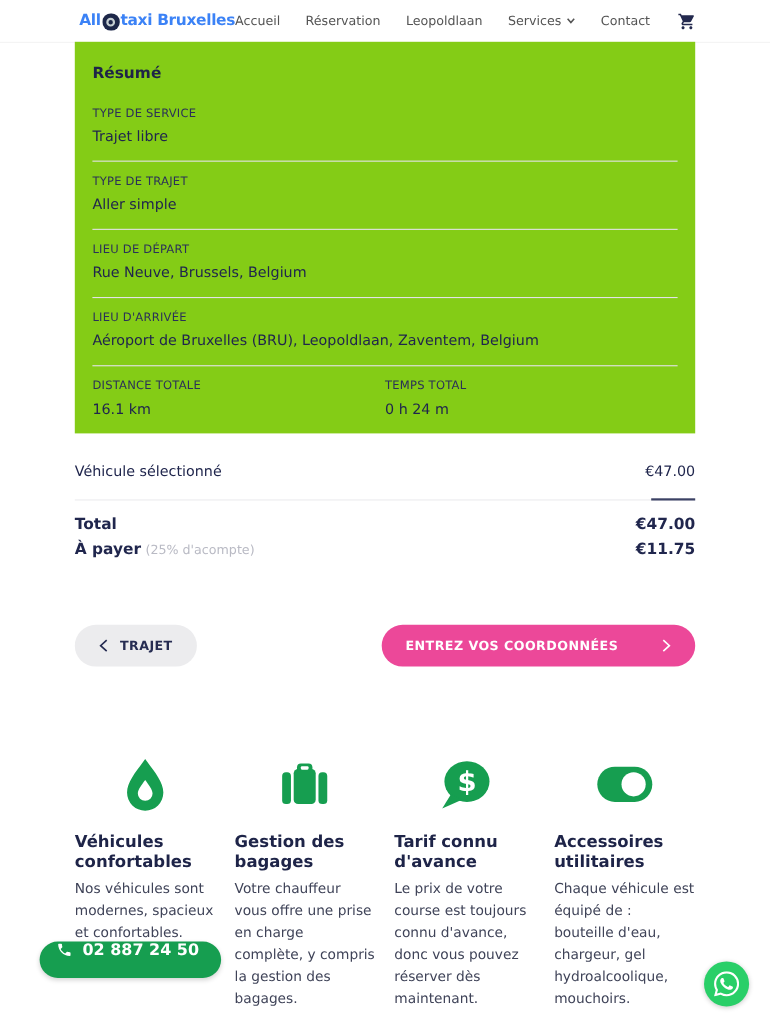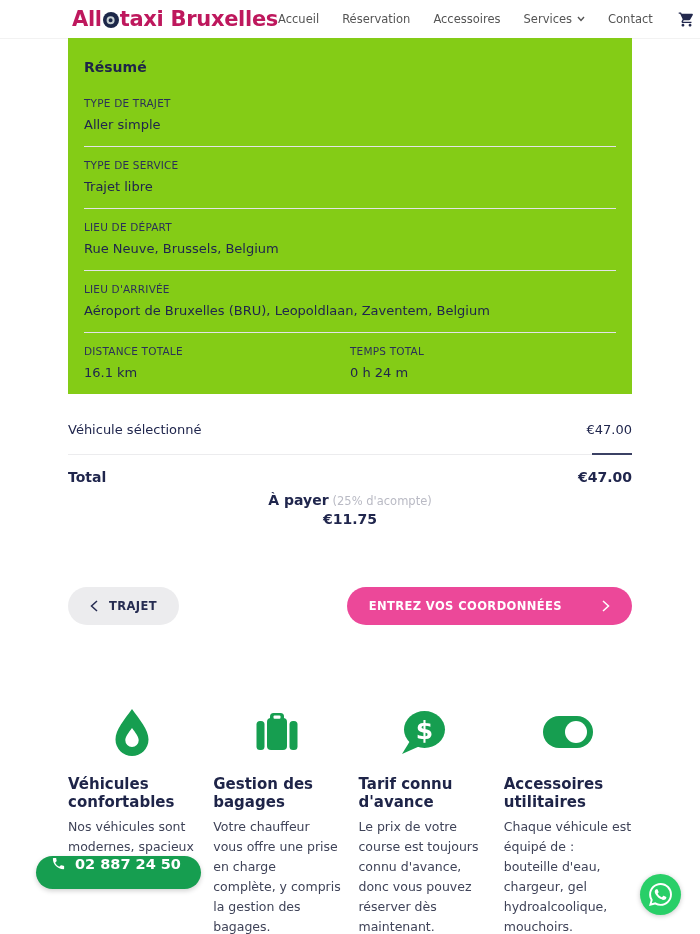--- a/index.html
+++ b/index.html
@@ -2,22 +2,22 @@
 <html><head>
 <meta charset="utf-8">
 <style>
   * { margin:0; padding:0; box-sizing:border-box; }
   html,body { width:700px; height:934px; overflow:hidden; background:#fff;
     font-family:"DejaVu Sans", sans-serif; color:#20264d; position:relative; }
 
   
   .header { height:38px; display:flex; align-items:center; justify-content:space-between;
     padding:0 70px 0 72px; background:#fff; box-shadow:0 1px 0 rgba(0,0,0,0.05); }
-  .logo { display:flex; align-items:center; font-weight:bold; font-size:21px;
-    color:#be185d; letter-spacing:-0.3px; cursor:pointer; white-space:nowrap; }
+  .logo { display:flex; align-items:center; font-weight:bold; font-size:14px;
+    color:#3b82f6; letter-spacing:-0.3px; cursor:pointer; white-space:nowrap; }
   .logo svg { margin:1px 1px 0 1px; display:block; }
   .nav { display:flex; align-items:center; gap:23px; }
   .nav-item { font-size:11.5px; color:#545454; cursor:pointer; display:flex; align-items:center; gap:5px; white-space:nowrap; }
   .cart-btn { cursor:pointer; display:flex; align-items:center; margin-left:2px; }
 
   
   .main { width:564px; margin:0 auto; }
 
   
   .panel { background:#84cc16; padding:20px 16px 0 16px; }
@@ -28,21 +28,21 @@
   .srow .val { font-size:13px; line-height:17px; color:#20264d; }
   .srow.double { display:grid; grid-template-columns:1fr 1fr; }
 
   
   .totals { margin-top:27px; }
   .trow { display:flex; justify-content:space-between; align-items:center;
     font-size:13px; line-height:17px; color:#20264d; }
   .sum-divider { position:relative; height:1px; background:#ececee; margin:16px 0 13px 0; }
   .sum-divider::after { content:""; position:absolute; right:0; top:-1px; width:40px; height:2px; background:#3b4164; }
   .trow.bold { font-size:14px; line-height:18px; font-weight:bold; }
-  .trow.pay { margin-top:5px;flex-direction:column; }
+  .trow.pay { margin-top:5px; }
   .pay-note { font-weight:normal; font-size:11.5px; color:#b9bac4; margin-left:4px; }
 
   
   .step-buttons { display:flex; justify-content:space-between; align-items:flex-end; margin-top:59px; }
   .btn { display:flex; align-items:center; gap:11px; height:38px; border:none; border-radius:19px;
     font-family:"DejaVu Sans", sans-serif; font-size:11.5px; font-weight:bold; letter-spacing:0.4px;
     padding:0 22px; cursor:pointer; }
   .btn-back { background:#ececee; color:#262c52; }
   .btn-next { background:#ec4899; color:#fff;gap:40px; }
 
@@ -74,21 +74,21 @@
     <span>taxi Bruxelles</span>
   </div>
   <div class="nav">
     <span class="nav-item">
         <span>Accueil</span>
       </span>
     <span class="nav-item">
         <span>Réservation</span>
       </span>
     <span class="nav-item">
-        <span>Accessoires</span>
+        <span>Leopoldlaan</span>
       </span>
     <span class="nav-item">
       <span>Services</span>
       <svg width="8" height="6" viewBox="0 0 8 6">
           <polyline points="1,1 4,4.5 7,1" fill="none" stroke="#545454" stroke-width="1.4"></polyline>
         </svg>
     </span>
     <span class="nav-item">
         <span>Contact</span>
       </span>
@@ -99,26 +99,26 @@
     </span>
   </div>
 </div>
 
 <div class="main">
 
   <div class="panel">
     <div class="panel-title">Résumé</div>
 
     <div class="srow">
+      <div class="lbl">TYPE DE SERVICE</div>
+      <div class="val">Trajet libre</div>
+    </div>
+    <div class="srow">
       <div class="lbl">TYPE DE TRAJET</div>
       <div class="val">Aller simple</div>
-    </div>
-    <div class="srow">
-      <div class="lbl">TYPE DE SERVICE</div>
-      <div class="val">Trajet libre</div>
     </div>
     <div class="srow">
       <div class="lbl">LIEU DE DÉPART</div>
       <div class="val">Rue Neuve, Brussels, Belgium</div>
     </div>
     <div class="srow">
       <div class="lbl">LIEU D'ARRIVÉE</div>
       <div class="val">Aéroport de Bruxelles (BRU), Leopoldlaan, Zaventem, Belgium</div>
     </div>
     <div class="srow double">

